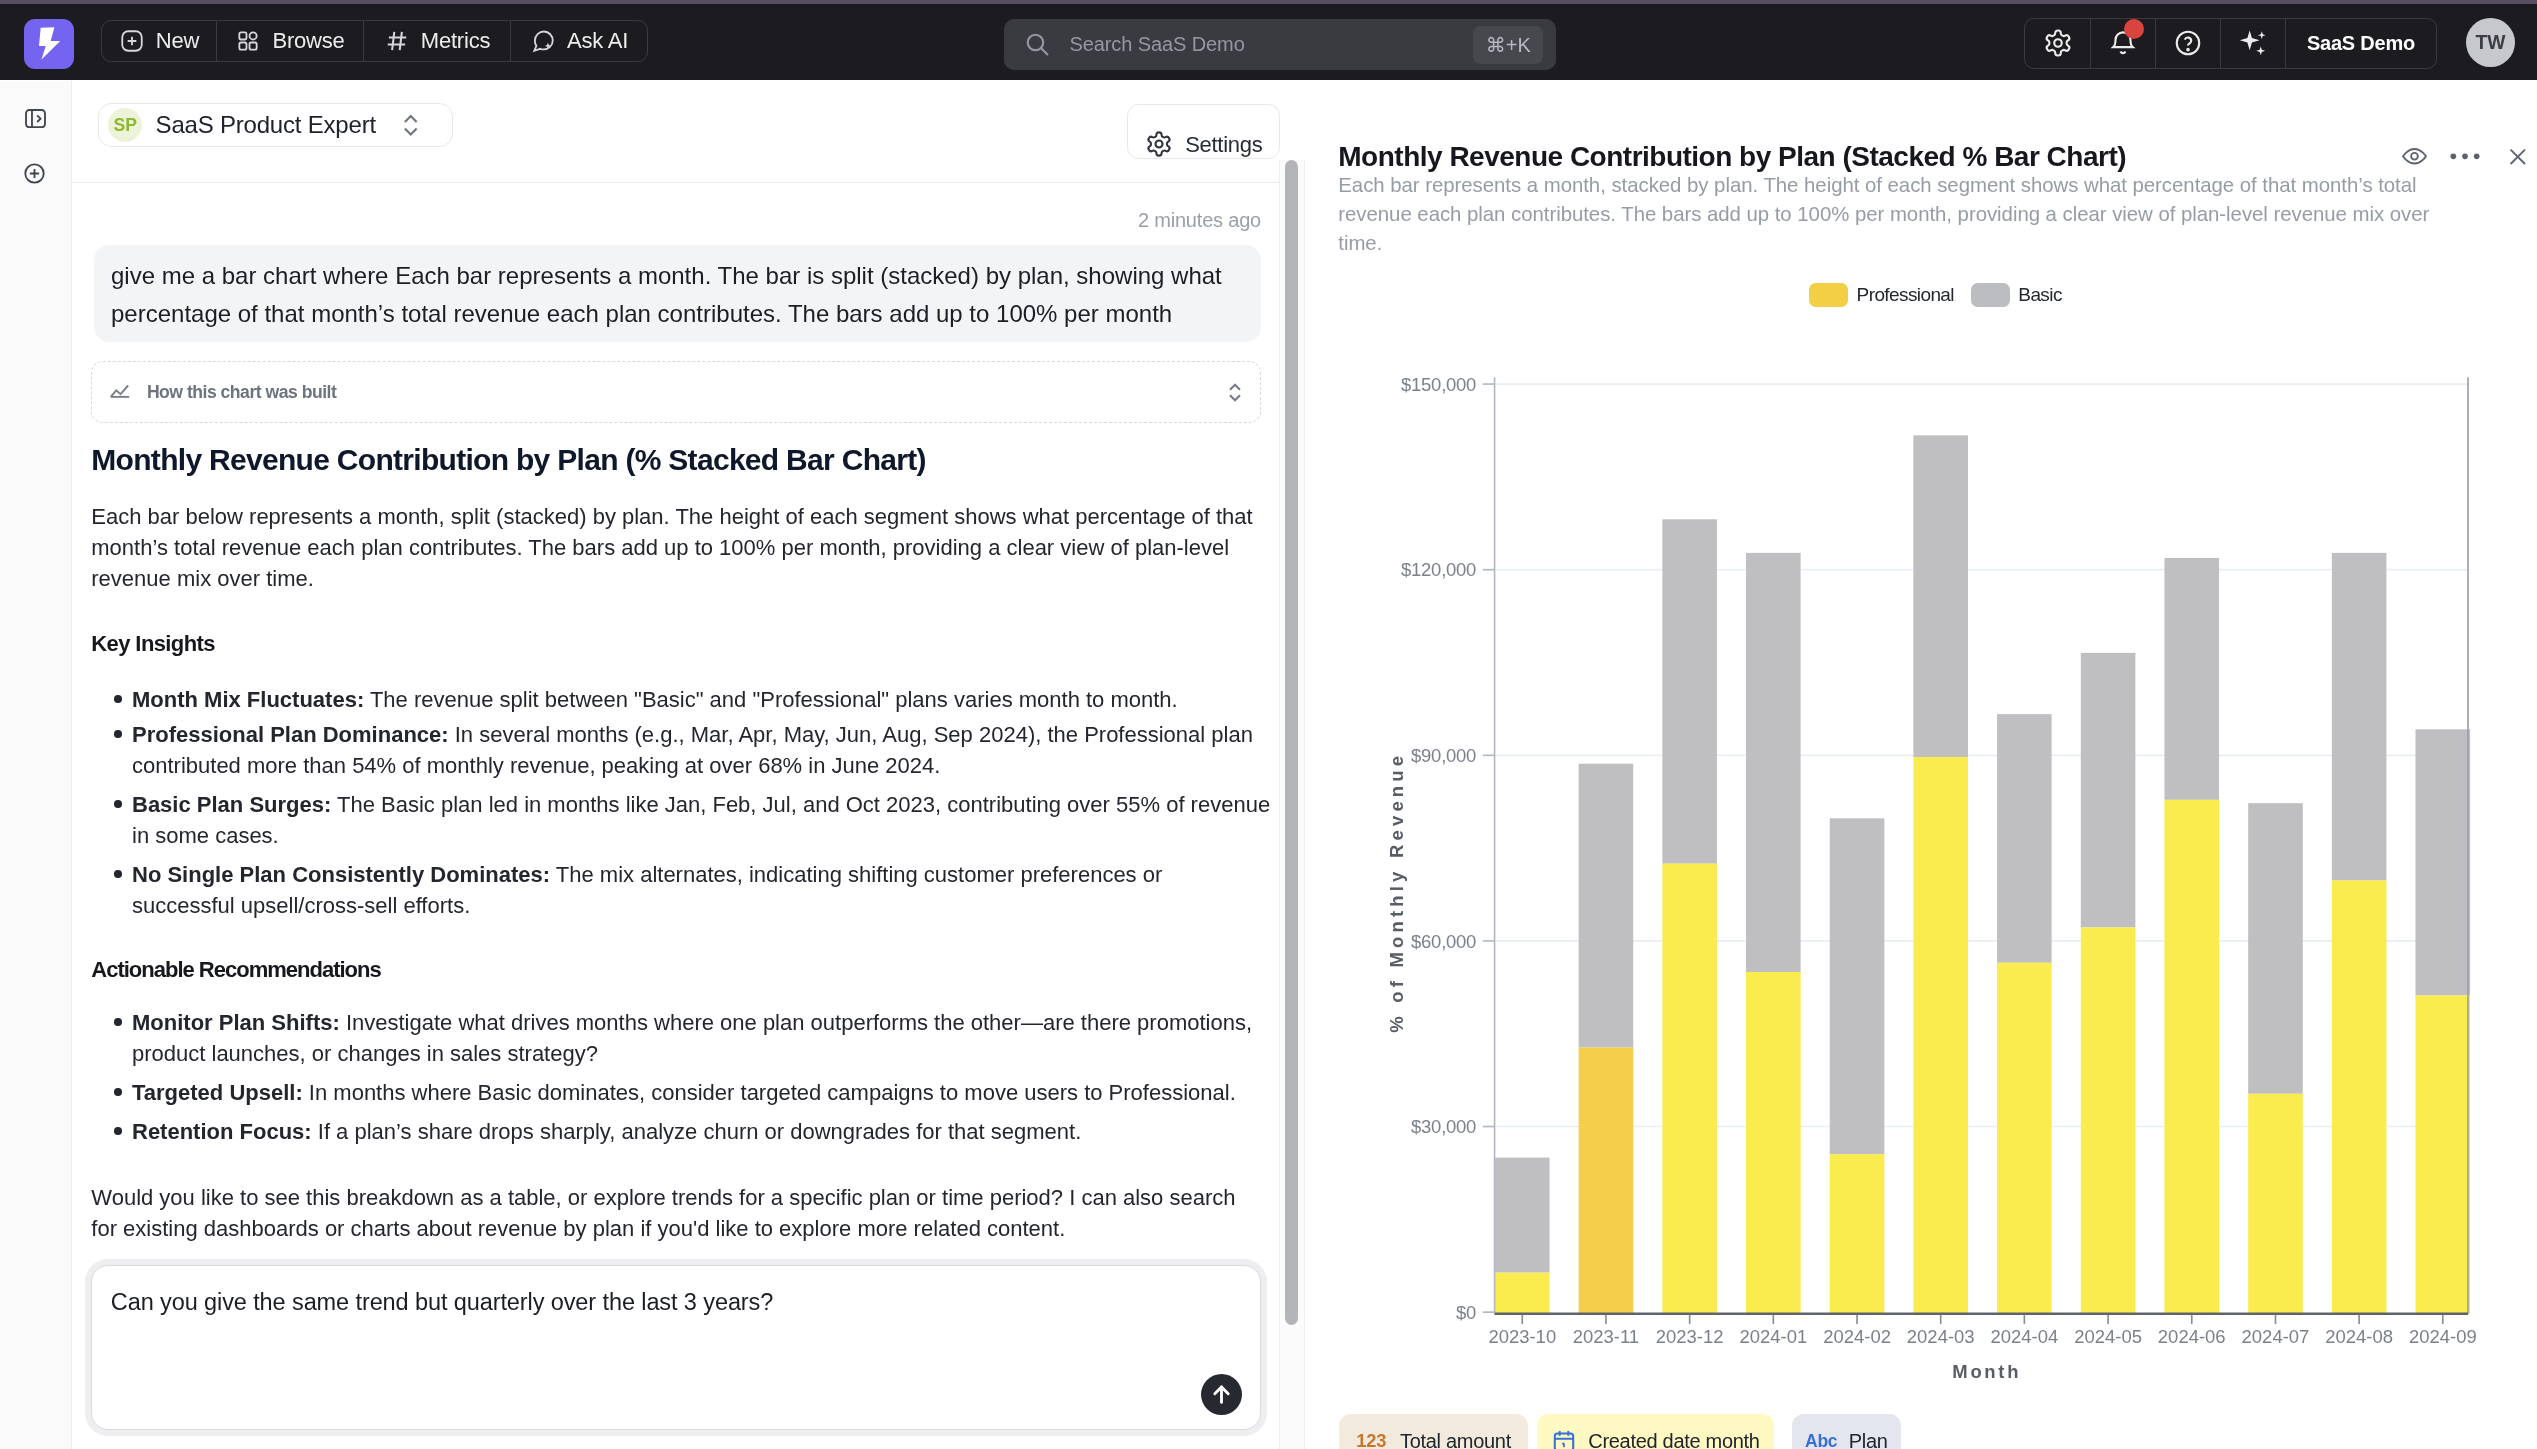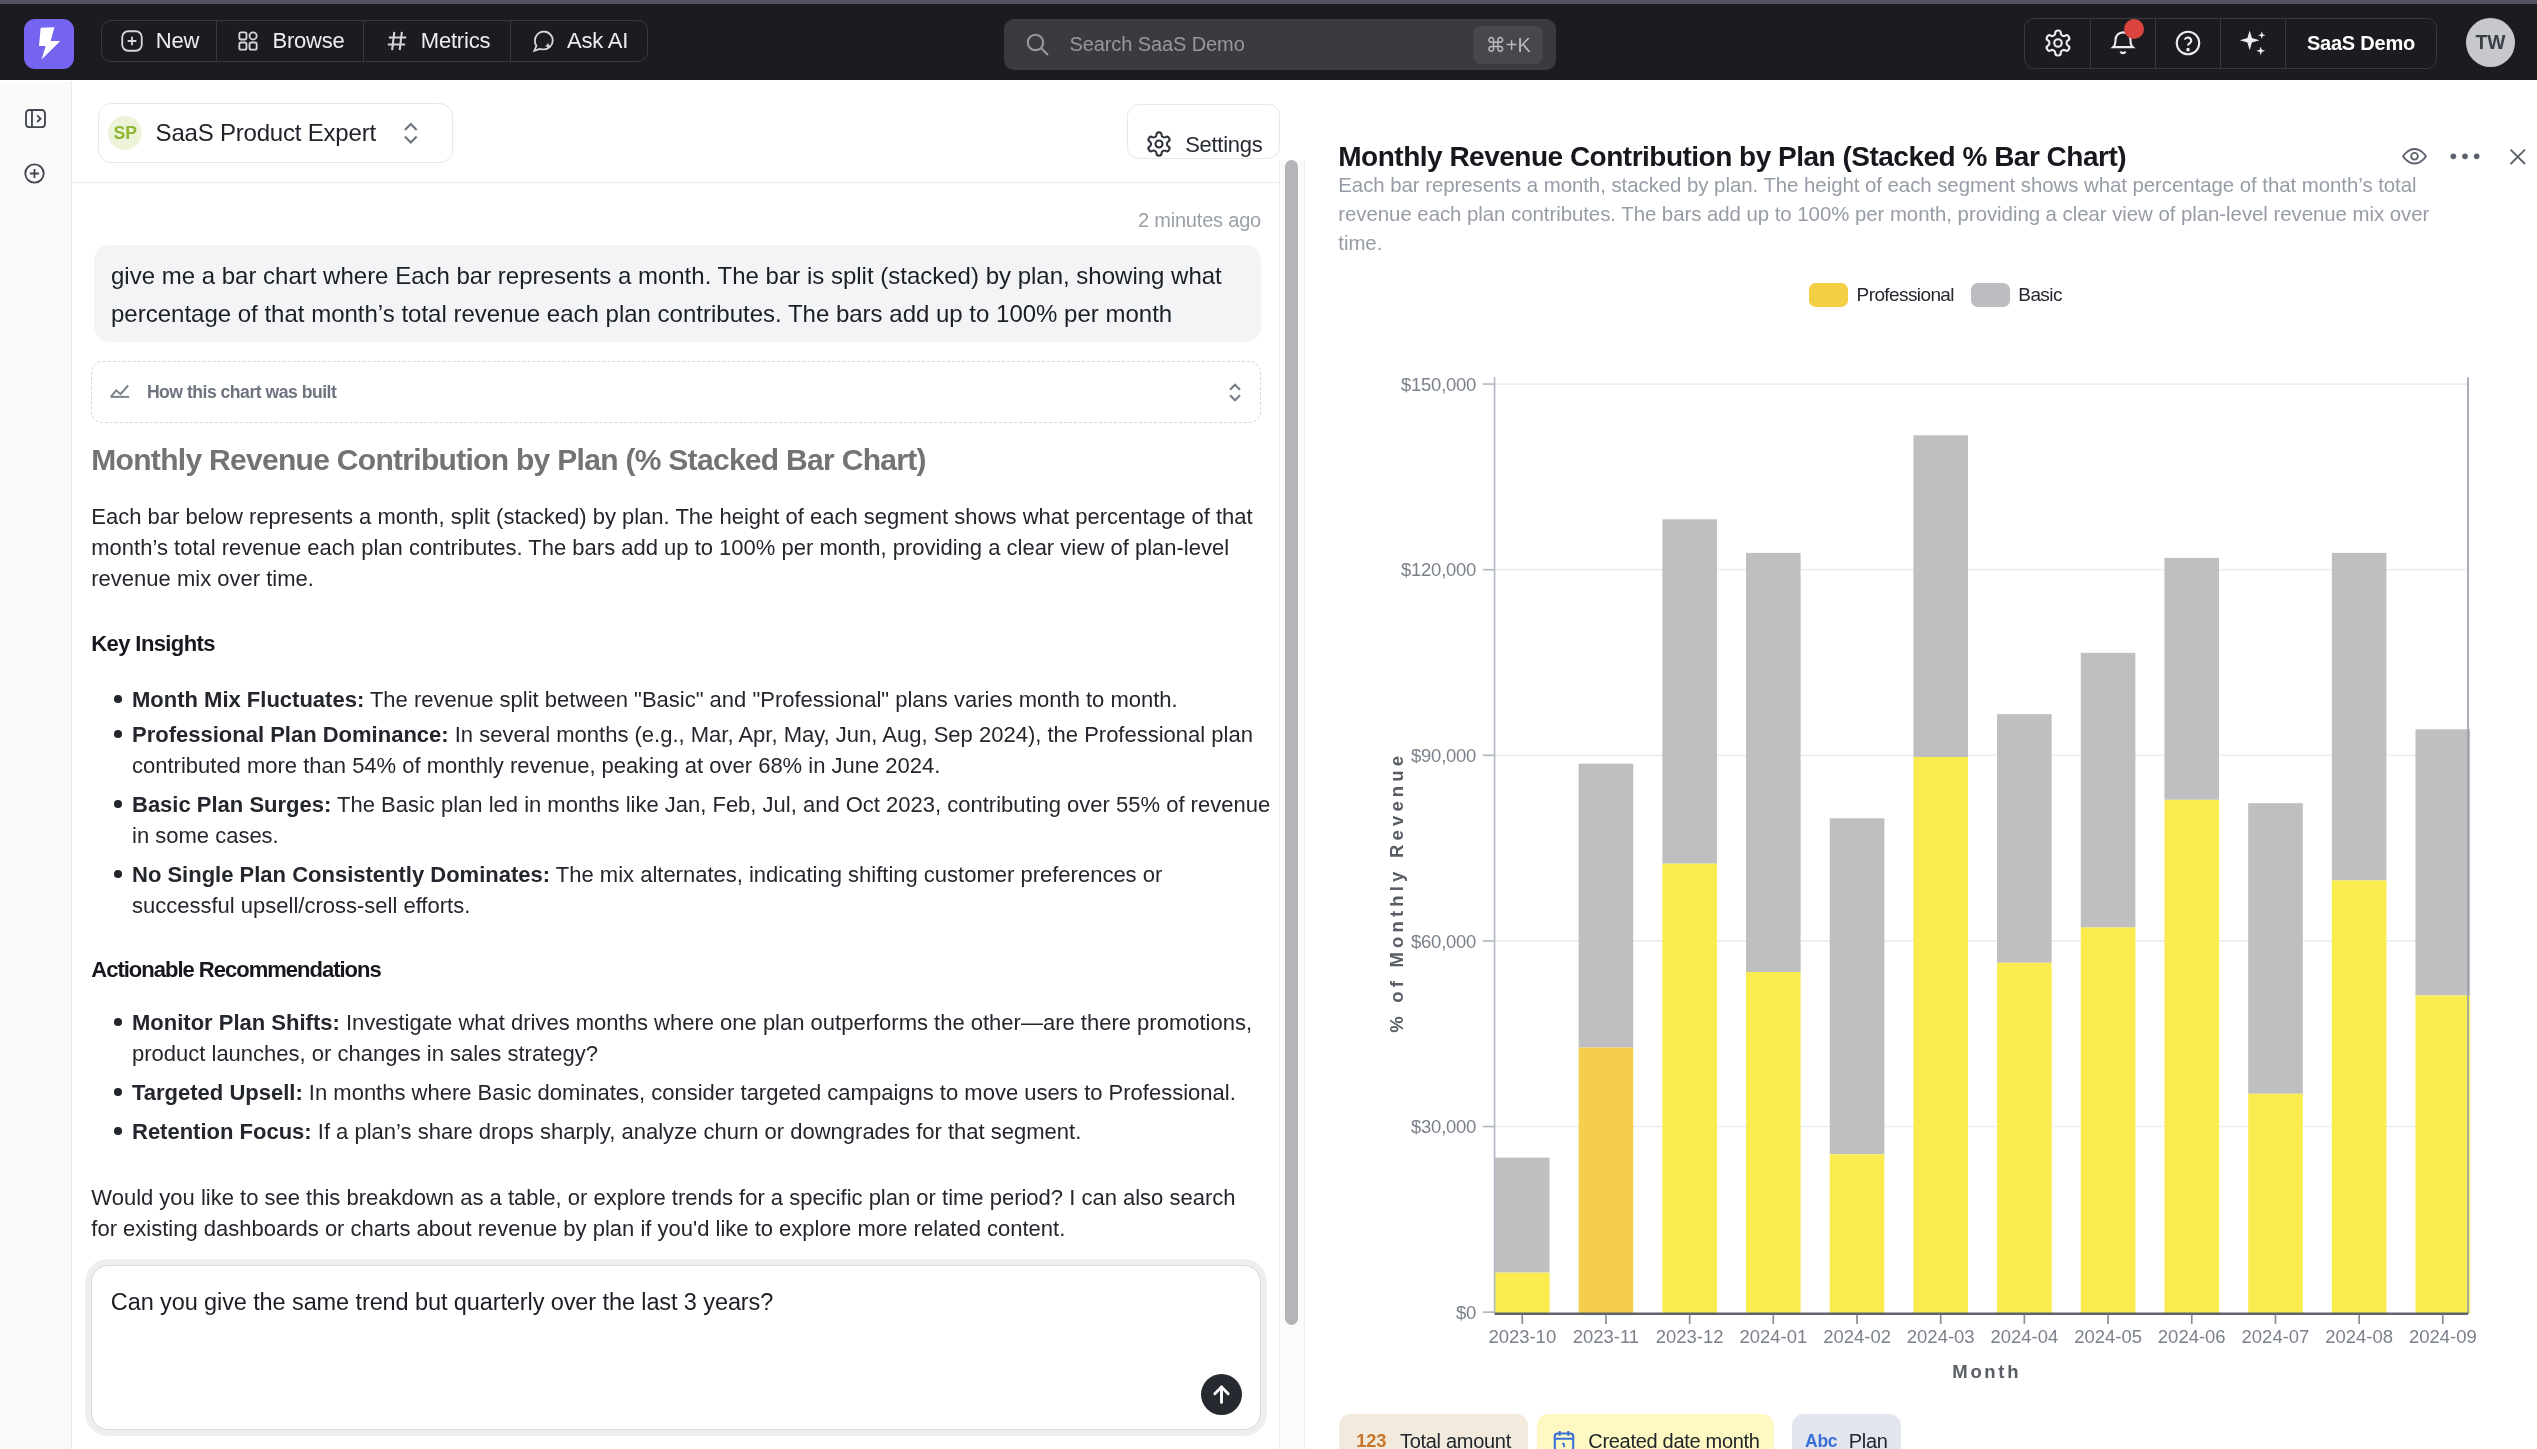--- a/index.html
+++ b/index.html
@@ -26,38 +26,38 @@
   #avatar { left:2466px; top:14.3px; width:49px; height:49px; border-radius:50%;
     background:#c7c8cc; color:#3a3e46; font-size:19.3px; font-weight:bold;
     display:flex; align-items:center; justify-content:center; }
   
   #sidebar { left:0; top:81px; width:72px; height:1369px; background:#fafafb;
     border-right:1.7px solid #ebebee; }
   
   #chatcol { left:72px; top:81px; width:1233px; height:1369px; background:#fff; }
   #chathead { position:absolute; left:0; top:0; width:1233px; height:102px;
     border-bottom:1.7px solid #ececef; }
-  #agentpill { left:26px; top:22px; width:355px; height:60px; border:1.7px solid #e7e7ea;
+  #agentpill { left:26px; top:22px; width:355px; height:44px; border:1.7px solid #e7e7ea;
     border-radius:13.4px; background:#fff; display:flex; align-items:center; }
   #sp { width:34px; height:34px; border-radius:50%; background:#edf3d9; color:#8fb832;
     font-weight:bold; font-size:17.6px; display:flex; align-items:center; justify-content:center;
     margin-left:9.2px; }
   #agentpill .nm { font-size:24px; color:#20242a; margin-left:13.4px; letter-spacing:-0.2px; }
   #settingsbtn { left:1055px; top:23px; width:153px; height:55px; border:1.7px solid #e8e8eb;
     border-radius:11.8px; display:flex; align-items:flex-end; justify-content:center; gap:12.6px;
     font-size:22px; color:#272b33; letter-spacing:-0.3px; }
   #stamp { right:44px; top:129px; color:#9aa0a9; font-size:20px; line-height:20px; letter-spacing:-0.2px; }
   
   #bubble { left:22px; top:164px; width:1167px; height:97px; background:#f3f4f6;
     border-radius:15px; font-size:24px; color:#1b1e24; line-height:38px;
     padding:11.8px 20px 0 17px; white-space:nowrap; }
   #howbox { left:19.3px; top:280px; width:1170px; height:62px; border:1.7px dashed #d6d8dd;
     border-radius:11.8px; display:flex; align-items:center; }
   #howbox .t { color:#6d7480; font-size:17.6px; font-weight:bold; margin-left:14.3px; letter-spacing:-0.5px; }
-  h1.l { position:absolute; left:19.3px; font-size:30px; font-weight:bold; color:#737373;
+  h1.l { position:absolute; left:19.3px; font-size:30px; font-weight:bold; color:#0f172a;
     letter-spacing:-0.7px; line-height:30px; }
   .body-txt { position:absolute; left:19.3px; font-size:22px; color:#23262c; line-height:31px; white-space:nowrap; }
   h3.l { position:absolute; left:19.3px; font-size:22px; font-weight:bold; color:#16181d; letter-spacing:-0.6px; line-height:25px; }
   .blt { position:absolute; left:60px; font-size:22px; color:#23262c; line-height:31px; white-space:nowrap; }
   .blt b, .body-txt b { font-weight:bold; }
   .dot { position:absolute; left:42px; width:7.6px; height:7.6px; border-radius:50%; background:#23262c; }
   #inputbox { left:19.3px; top:1184px; width:1170px; height:165px; background:#fff;
     border:1.7px solid #d8dade; border-radius:17px; box-shadow:0 0 0 5.9px #eeeef1;
     font-size:23.5px; color:#1b1e24; padding:23px 18.5px; letter-spacing:-0.1px; }
   #sendbtn { left:1129px; top:1293px; width:41px; height:41px; border-radius:50%;

